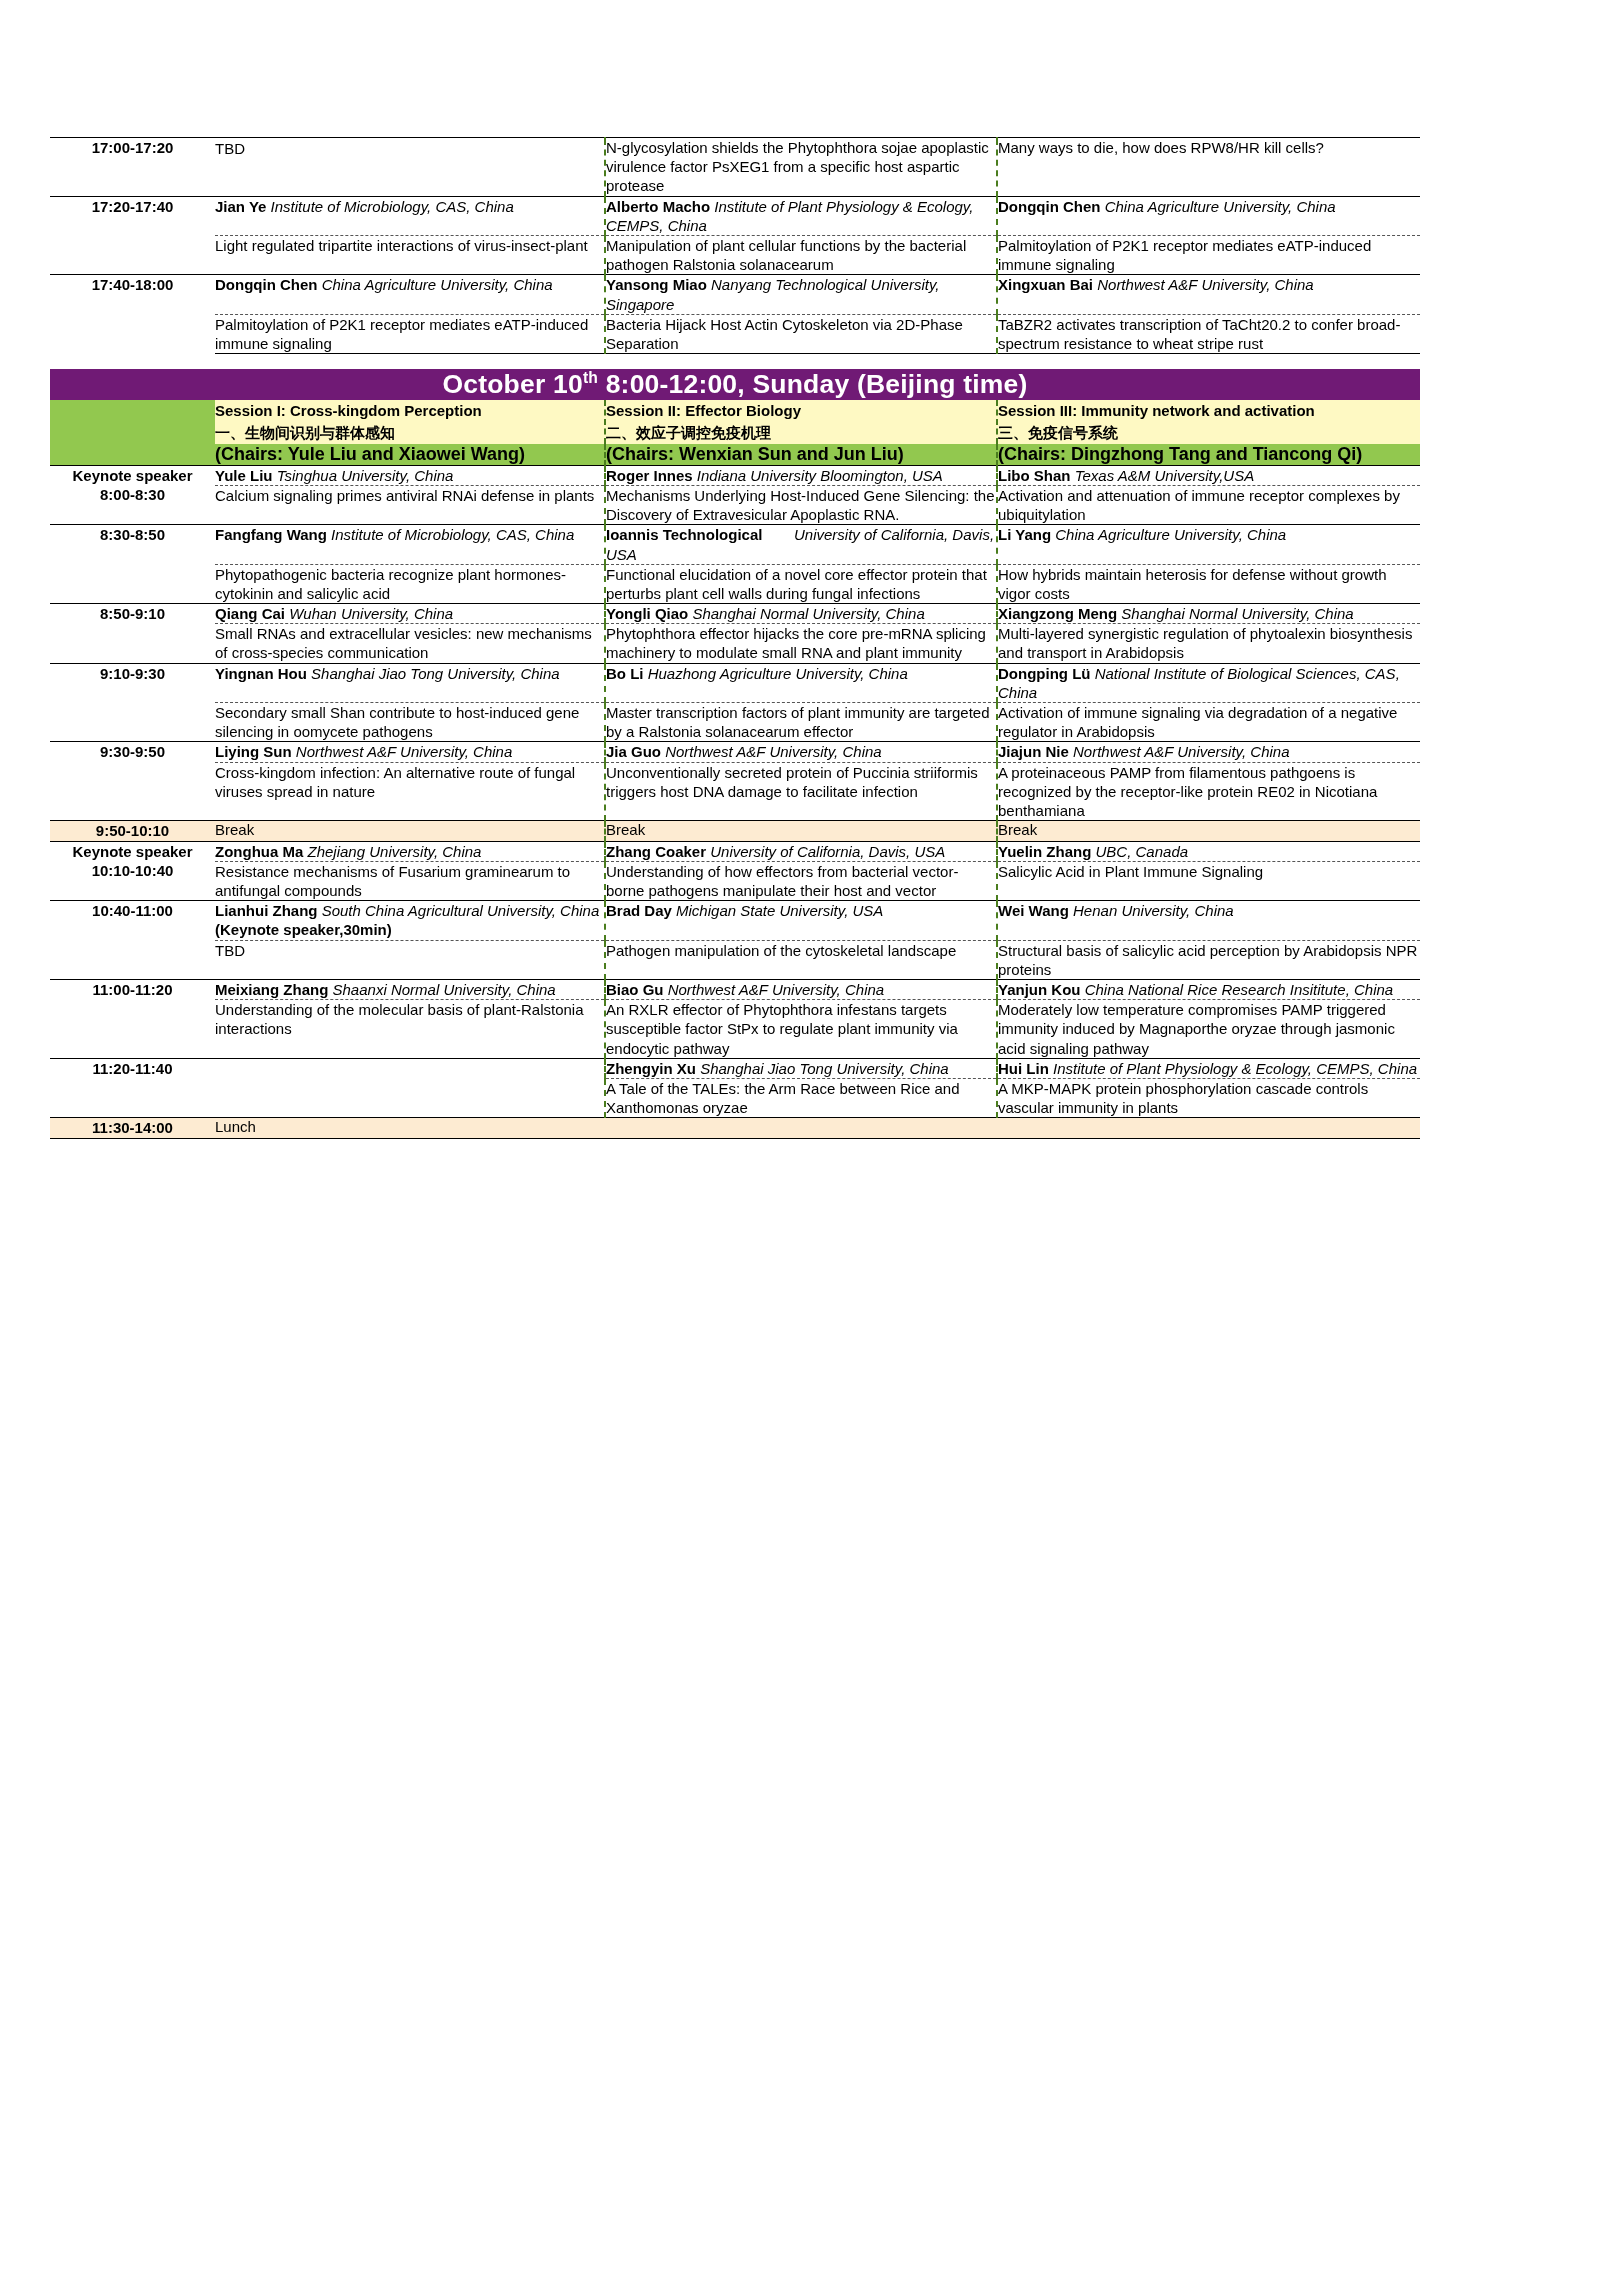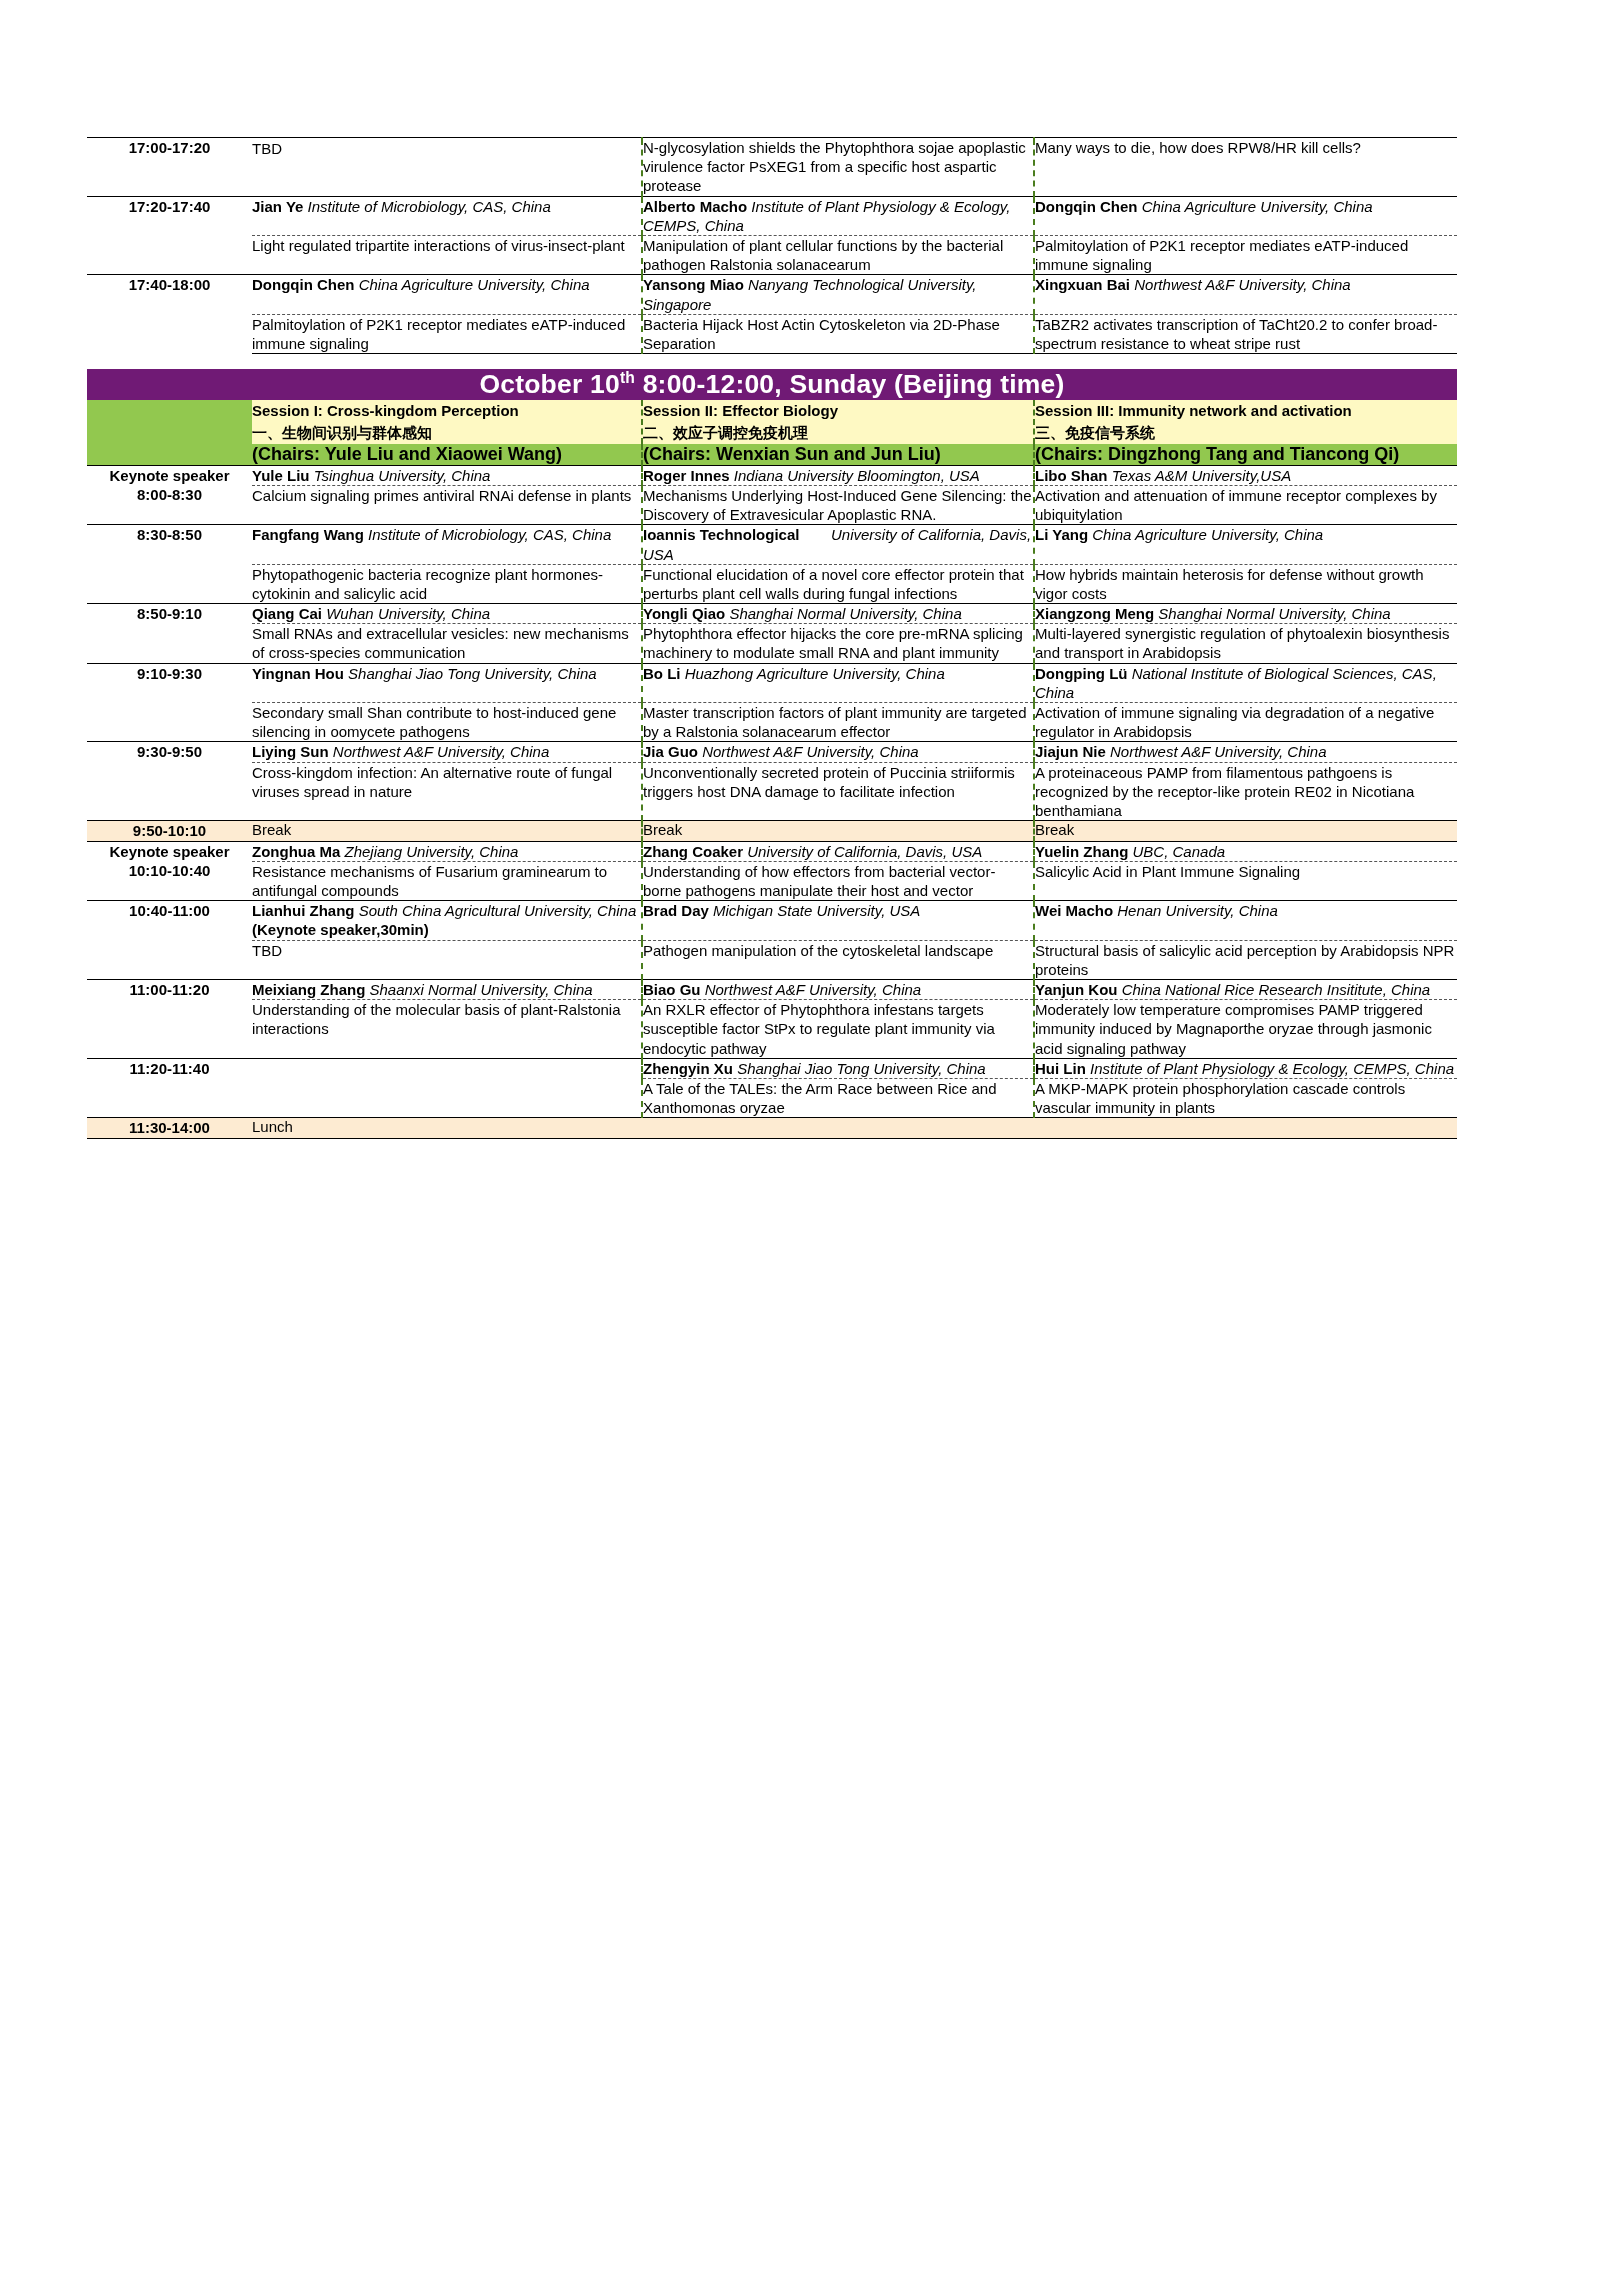--- a/index.html
+++ b/index.html
@@ -10,21 +10,21 @@
   body {
     width: 1621px;
     min-height: 2293px;
     font-family: "Liberation Sans", sans-serif;
     color: #000000;
   }
   .page {
     position: relative;
     width: 1340px;
     min-height: 2293px;
-    padding: 137px 125px 0 87px;
+    padding: 137px 125px 0 50px;
   }
   table.sched {
     border-collapse: collapse;
     width: 1370px;
     table-layout: fixed;
   }
   table.sched td {
     vertical-align: top;
     padding: 0;
   }
@@ -344,21 +344,21 @@
         <td class="cell rowgroup-top">
           <b>Lianhui Zhang</b>
           <i>South China Agricultural University, China</i>
           <b>(Keynote speaker,30min)</b>
         </td>
         <td class="cell rowgroup-top vsep-left">
           <b>Brad Day</b>
           <i>Michigan State University, USA</i>
         </td>
         <td class="cell rowgroup-top vsep-left">
-          <b>Wei Macho</b>
+          <b>Wei Wang</b>
           <i>Henan University, China</i>
         </td>
       </tr>
       <tr>
         <td class="cell hdash">TBD</td>
         <td class="cell hdash vsep-left">Pathogen manipulation of the cytoskeletal landscape</td>
         <td class="cell hdash vsep-left">Structural basis of salicylic acid perception by Arabidopsis NPR proteins</td>
       </tr>
 
       <tr>

